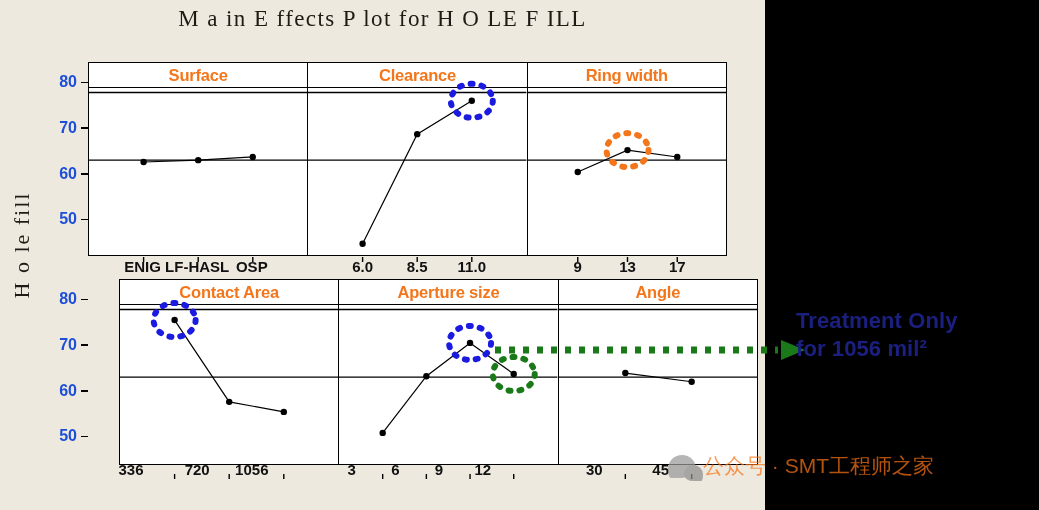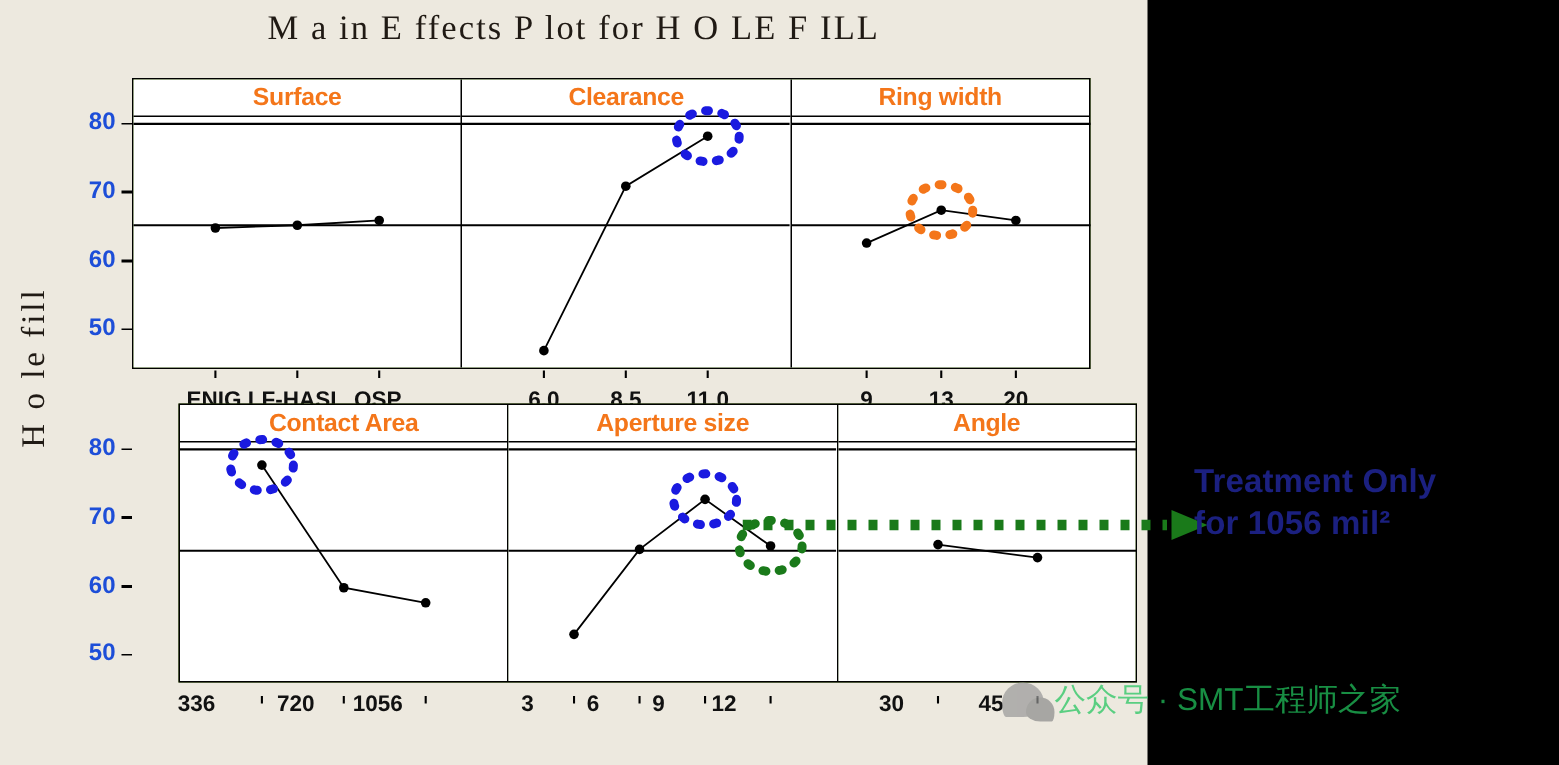--- a/index.html
+++ b/index.html
@@ -23,22 +23,22 @@
   #ylabel{
     position:absolute;left:-88px;top:232px;width:220px;
     transform:rotate(-90deg);
     text-align:center;
     font-family:"Liberation Serif", serif;
     font-size:22px;color:#201a14;letter-spacing:2px;
   }
   
   .rowwrap{position:absolute;}
   .panelrow{
-    position:absolute;left:0;top:6px;display:flex;
-    border:1.6px solid #000;background:#4d7c0f;box-sizing:border-box;
+    position:absolute;left:0;top:16px;display:flex;
+    border:1.6px solid #000;background:#84cc16;box-sizing:border-box;
   }
   .panel{
     position:relative;box-sizing:border-box;background:#fff;
     border-right:1.6px solid #000;height:100%;
   }
   .panel:last-child{border-right:none;}
   .panelhead{
     height:25px;box-sizing:border-box;border-bottom:1.6px solid #000;
     display:flex;align-items:center;justify-content:center;
     font-size:16.5px;font-weight:bold;color:#F4761A;
@@ -63,21 +63,21 @@
   #annotation{
     position:absolute;left:796px;top:307px;width:235px;
     font-size:22px;font-weight:bold;color:#1B2080;line-height:1.25;
     letter-spacing:0.1px;
   }
   #arrowline{position:absolute;left:495px;top:338px;}
   
   #watermark{
     position:absolute;left:668px;top:452px;
     display:flex;align-items:center;gap:7px;
-    font-size:21px;color:#22c55e;opacity:.72;white-space:nowrap;
+    font-size:21px;color:#f97316;opacity:.72;white-space:nowrap;
     font-family:"Liberation Sans", sans-serif;
   }
   #watermark .wc{
     width:28px;height:23px;border-radius:50% 50% 50% 10%/60% 60% 40% 40%;
     background:#9a9a9a;display:inline-block;position:relative;flex:none;
   }
   #watermark .wc:after{
     content:"";position:absolute;right:-7px;bottom:-3px;width:19px;height:16px;
     border-radius:50% 50% 10% 50%/60% 60% 40% 40%;background:#8d8d8d;
   }
@@ -186,21 +186,21 @@
       </div>
     <div class="xlabels" id="xlab0" style="left: 88px; top: 244px; width: 639px; height: 22px; margin-top: 14px;">
         <div class="xlab" style="left: 54.6px;">ENIG</div>
         <div class="xlab" style="left: 109.2px;">LF-HASL</div>
         <div class="xlab" style="left: 163.8px;">OSP</div>
         <div class="xlab" style="left: 274.6px;">6.0</div>
         <div class="xlab" style="left: 329.2px;">8.5</div>
         <div class="xlab" style="left: 383.8px;">11.0</div>
         <div class="xlab" style="left: 489.75px;">9</div>
         <div class="xlab" style="left: 539.5px;">13</div>
-        <div class="xlab" style="left: 589.25px;">20</div>
+        <div class="xlab" style="left: 589.25px;">17</div>
       </div>
 
     <div class="rowwrap" id="row1" style="left: 88px; top: 263px;">
         <div class="panelrow" style="width: 639px; height: 186px; margin-left: 31px;">
           <div class="panel" style="width: 220px;">
             <div class="panelhead">Contact Area</div>
             <div class="plotarea">
               <svg width="218.4" height="169">
                 <line x1="0" x2="218.4" y1="72.16756756756756" y2="72.16756756756756" stroke="#000" stroke-width="1.4"></line>
                 <line x1="0" x2="218.4" y1="4.567567567567551" y2="4.567567567567551" stroke="#000" stroke-width="1.4"></line>

